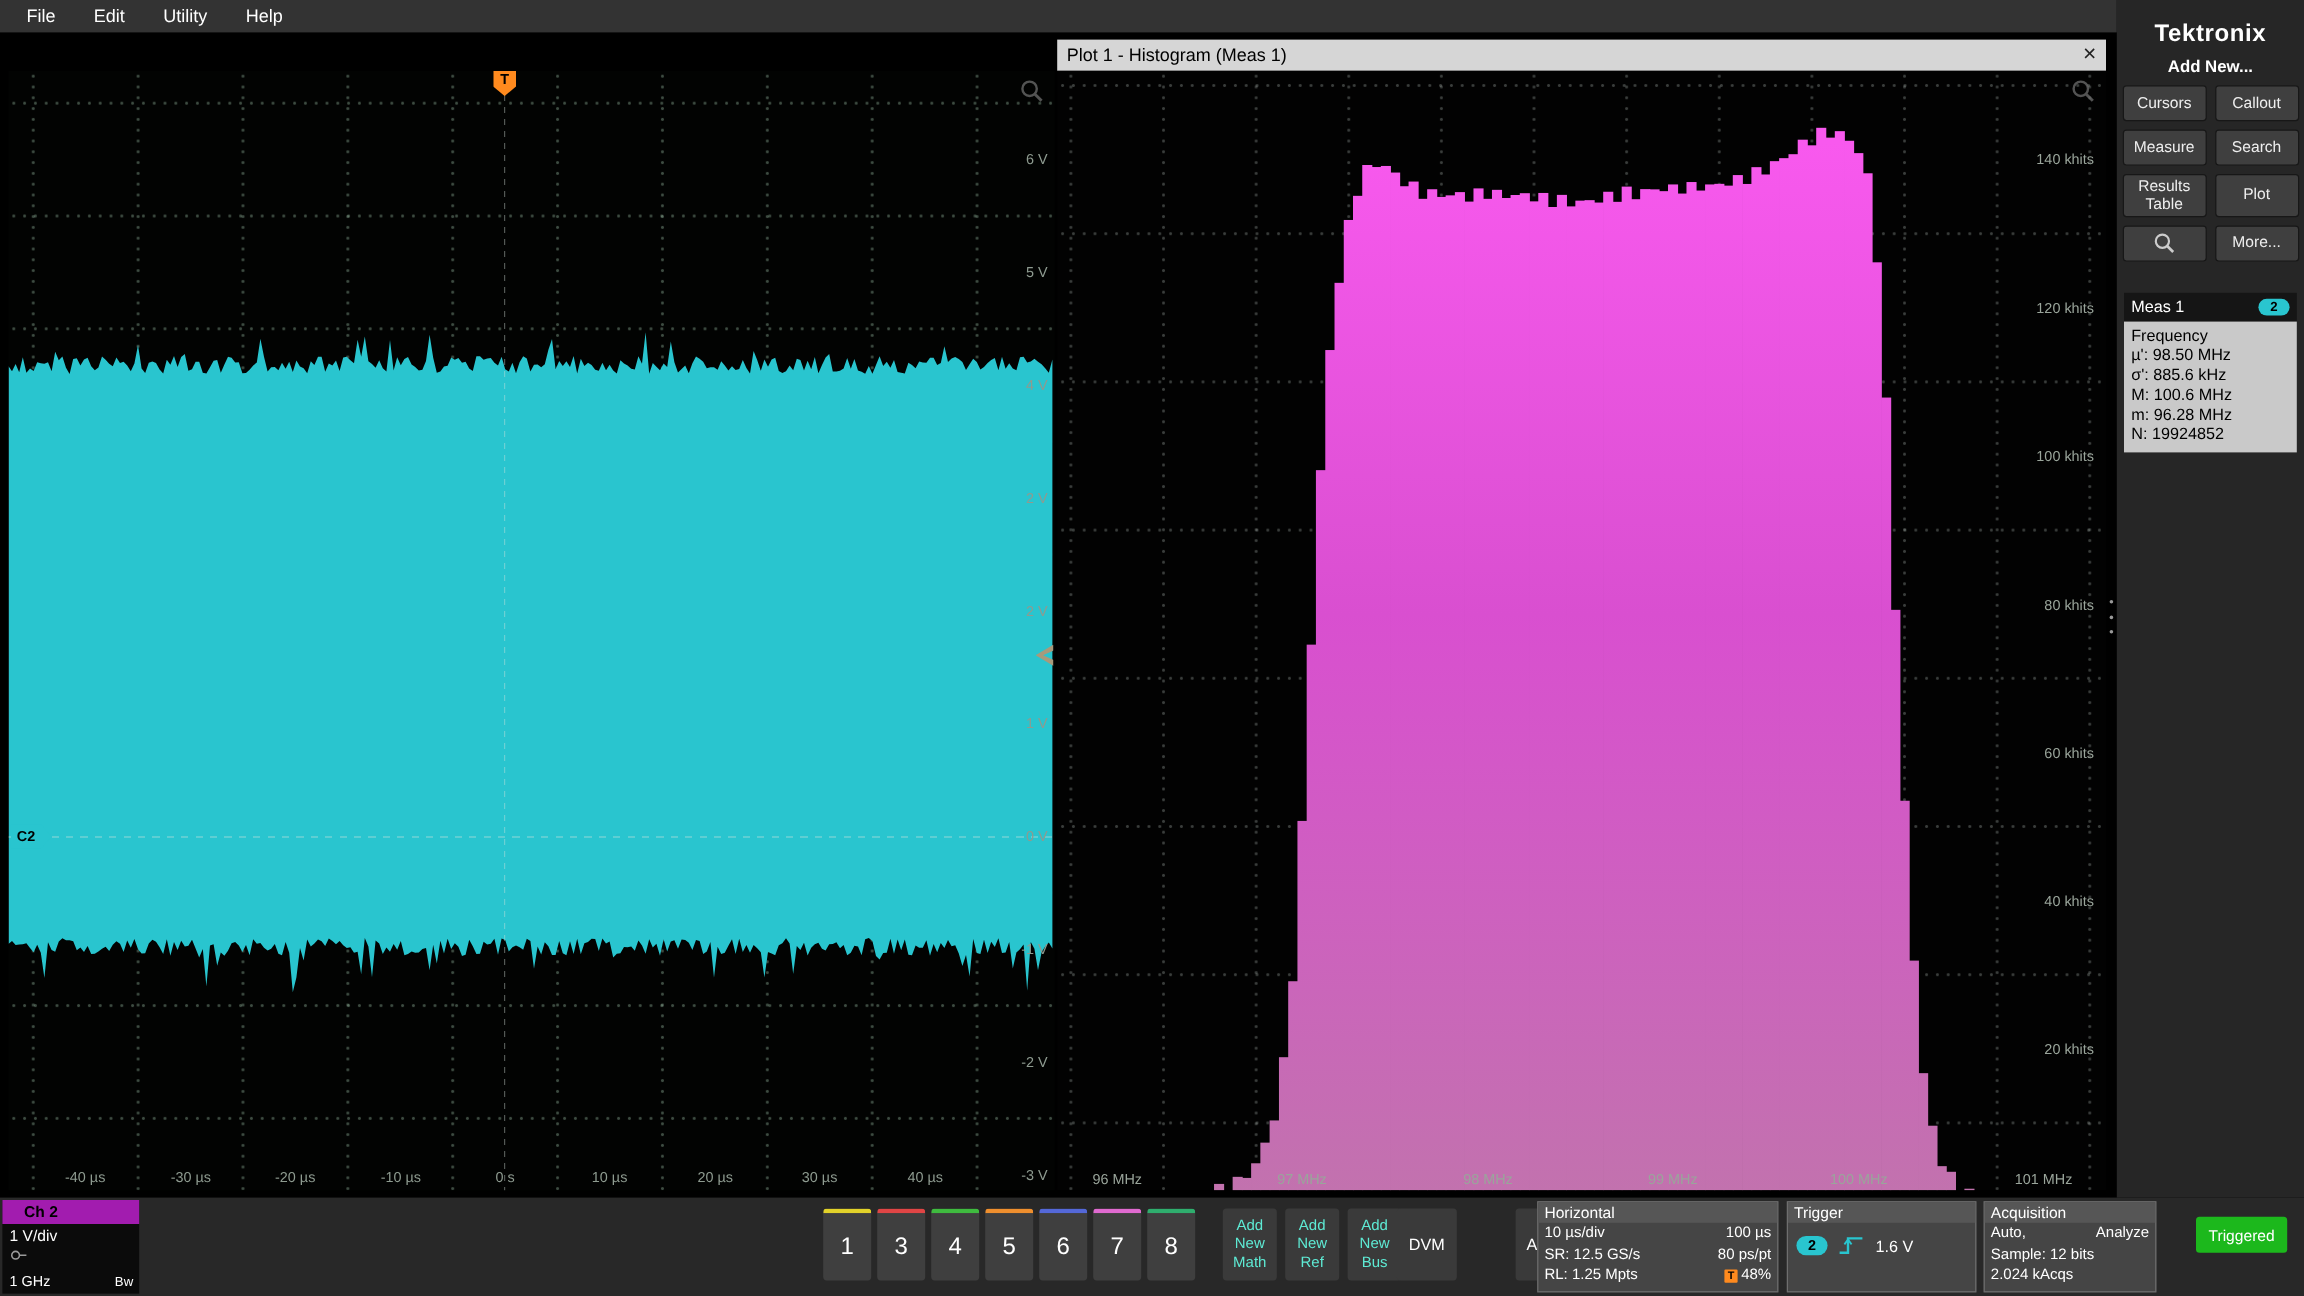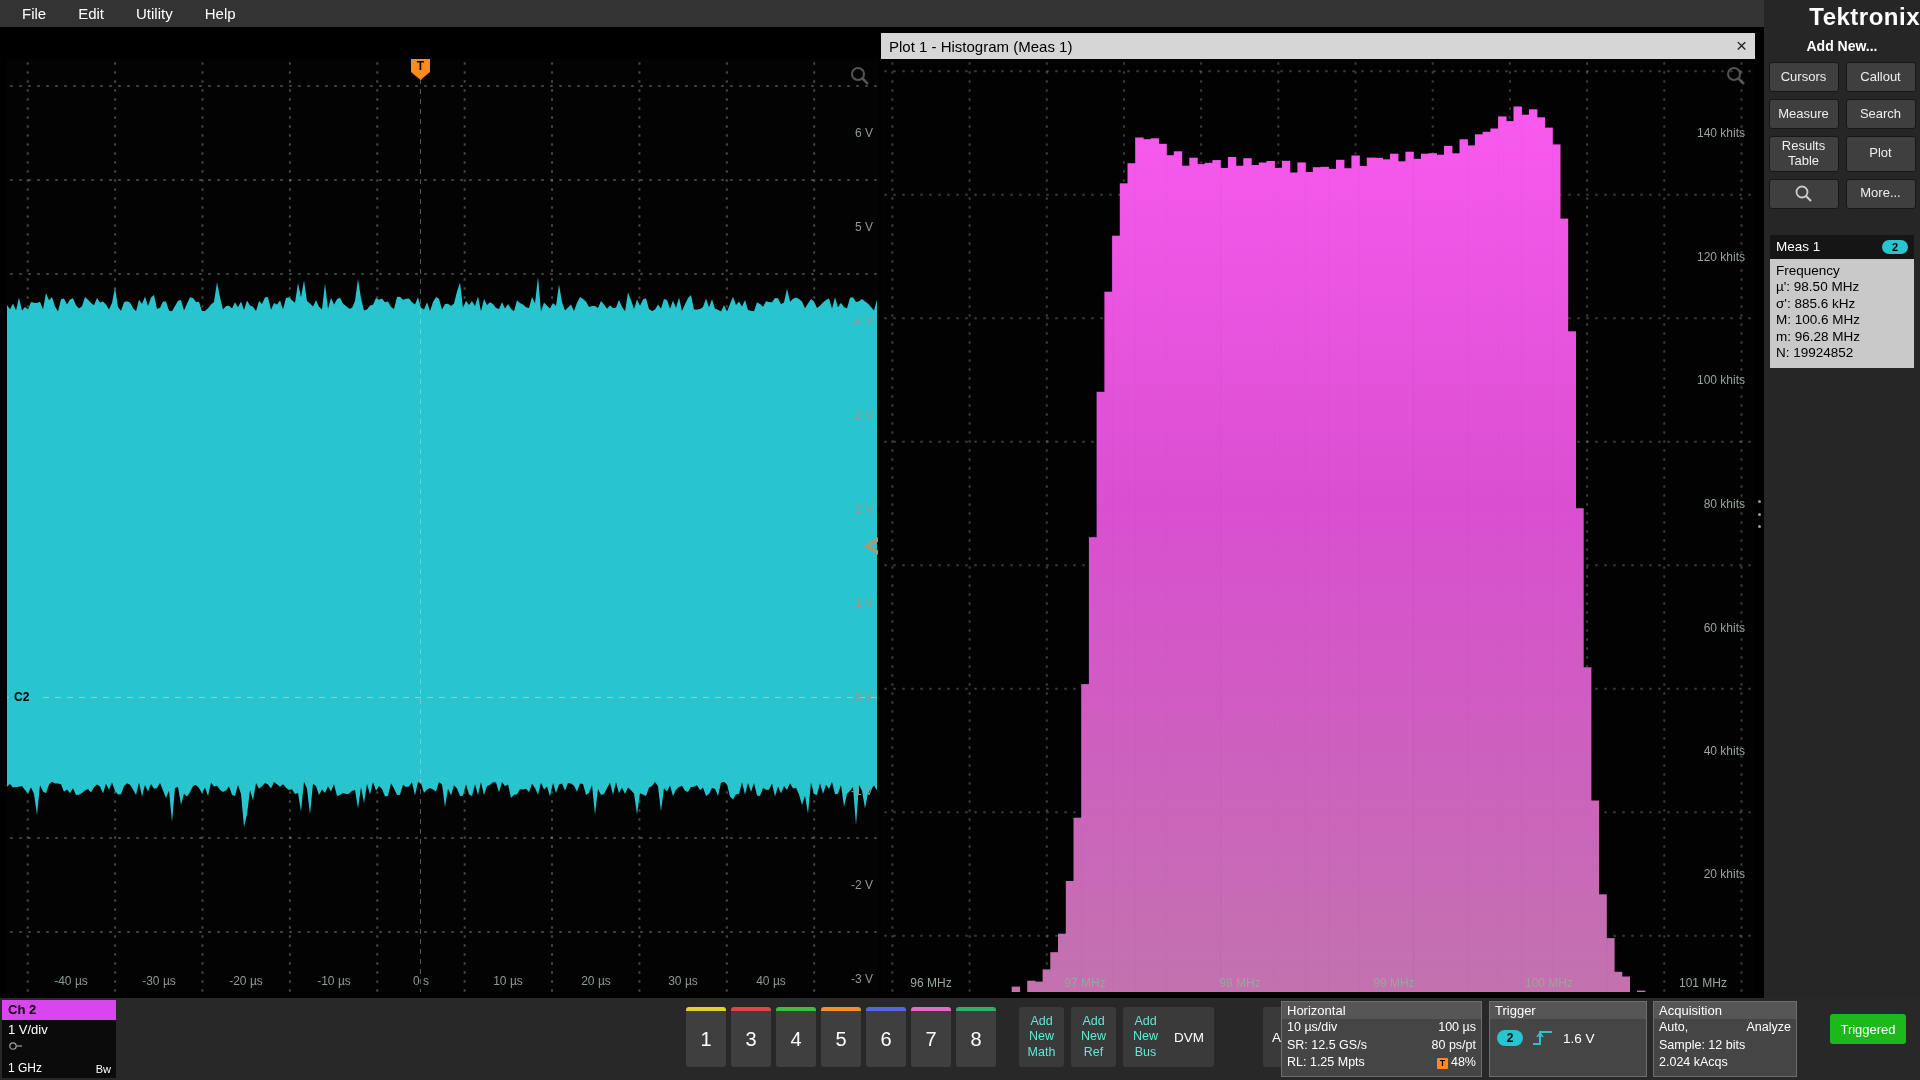--- a/index.html
+++ b/index.html
@@ -69,41 +69,41 @@
   .bracket-marker { position:absolute; left:50%; top:-5px; transform:translateX(-50%);
     width:12px; height:14px; background:#ff8a1e;
     clip-path:polygon(0 0,100% 0,100% 55%,50% 100%,0 55%); }
 
   .mag-icon { position:absolute; right:8px; top:6px; z-index:7; opacity:.75; }
   .close-x { position:absolute; right:8px; top:2px; font-size:19px; color:#222; cursor:default; }
 
   
   .sidebar { position:absolute; left:1764px; top:0; width:156px; height:998px;
     background:#262626; color:#fff; }
-  .logo { text-align:right; font-size:24px; font-weight:bold; letter-spacing:.5px; margin-top:3px; }
+  .logo { text-align:center; font-size:20px; font-weight:bold; letter-spacing:.5px; margin-top:17px; }
   .addnew { text-align:center; font-size:14px; font-weight:bold; margin:7px 0 8px; }
   .btn-grid { display:grid; grid-template-columns:70px 70px; gap:7px; justify-content:center; }
   .sbtn { background:#3f3f3f; border:1px solid #171717; border-radius:3px; color:#eee;
     font-size:13px; display:flex; align-items:center; justify-content:center;
     text-align:center; min-height:30px; padding:2px; line-height:1.15; }
   .meas { margin:26px 6px 0; }
   .meas-header { background:#151515; display:flex; justify-content:space-between;
     align-items:center; height:22px; padding:12px 6px; font-size:13.5px; }
   .meas-badge { background:#29c5cf; color:#000; font-size:11px; font-weight:bold;
     border-radius:8px; width:26px; height:14px; display:flex; align-items:center; justify-content:center; }
   .meas-body { background:#c9c9c9; color:#000; font-size:13.5px; line-height:16.5px; padding:4px 6px 6px; }
   .drag-handle { position:absolute; left:1756px; top:500px; width:7px; height:28px; z-index:9;
     display:flex; flex-direction:column; align-items:center; justify-content:space-between; }
   .drag-handle i { width:3px; height:3px; background:#999; border-radius:50%; }
 
   
   .bottombar { position:absolute; left:0; top:998px; width:1920px; height:82px; background:#282828; }
   .ch2 { position:absolute; left:2px; top:2px; width:114px; height:78px; background:#0b0b0b; }
-  .ch2-head { background:#d946ef; color:#000; font-size:13px; font-weight:bold;
-    height:20px; line-height:20px; padding-left:6px; }
+  .ch2-head { background:#a21caf; color:#000; font-size:13px; font-weight:bold;
+    height:20px; line-height:20px; padding-left:18px; }
   .ch2-body { padding:2px 6px; color:#fff; font-size:13px; position:relative; height:58px; }
   .ch2-bw { position:absolute; right:5px; bottom:3px; font-size:11px; color:#fff; }
   .ch2-ghz { position:absolute; left:6px; bottom:3px; font-size:12px; }
   .probe-ico { position:absolute; left:6px; top:20px; }
 
   .ch-btns { position:absolute; left:686px; top:9px; display:flex; gap:5px; }
   .chbtn { width:40px; height:60px; background:#3f3f3f; border-radius:3px;
     border-top:4px solid #fff; color:#fff; font-size:20px;
     display:flex; align-items:center; justify-content:center; }
   .add-btns { position:absolute; left:1019px; top:9px; display:flex; gap:7px; }

